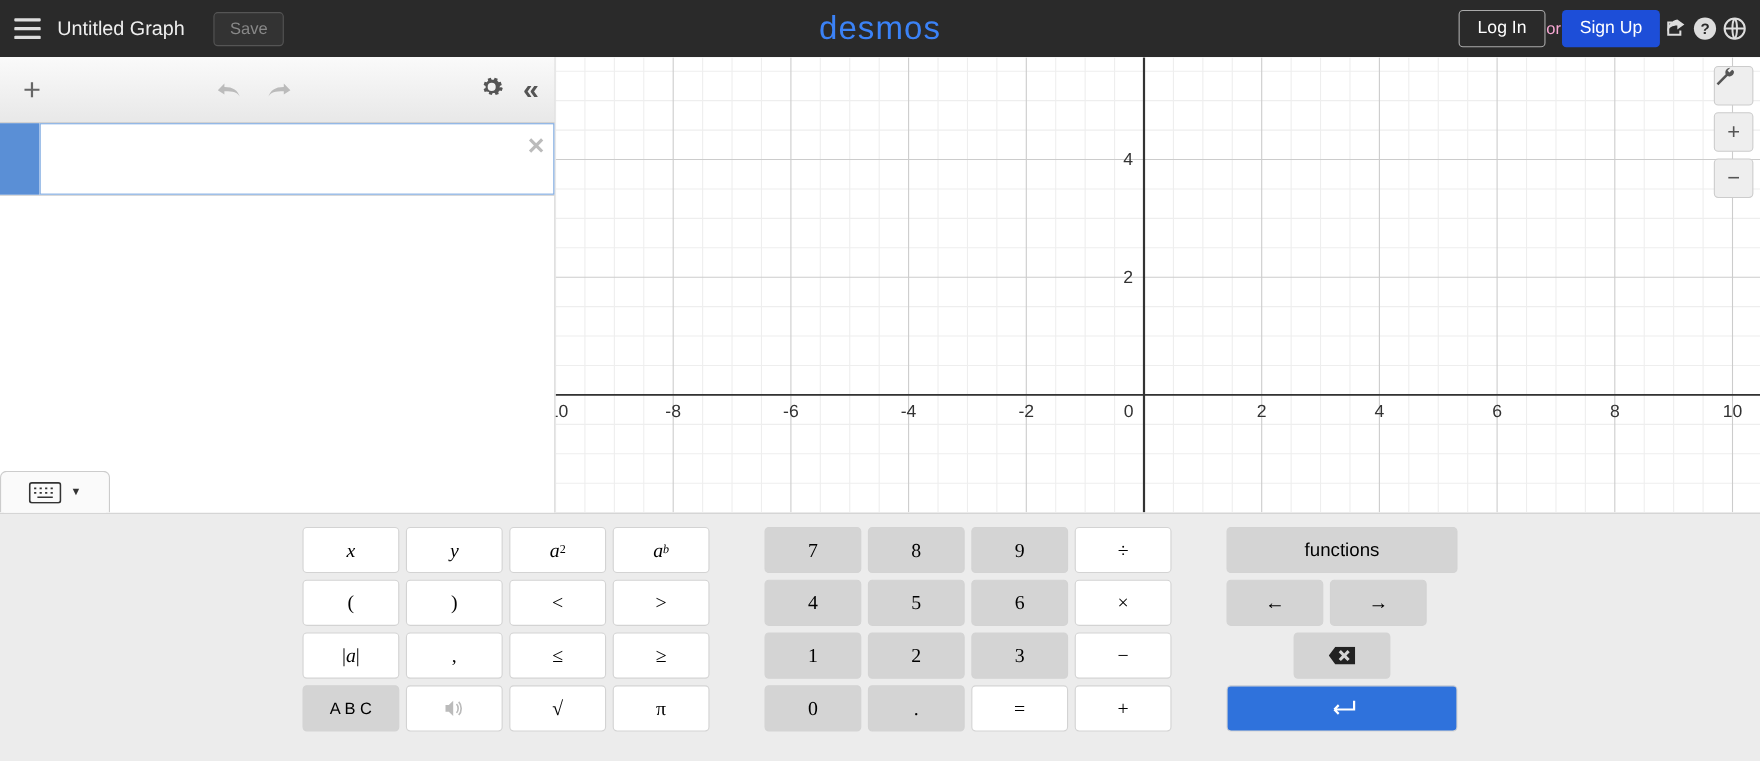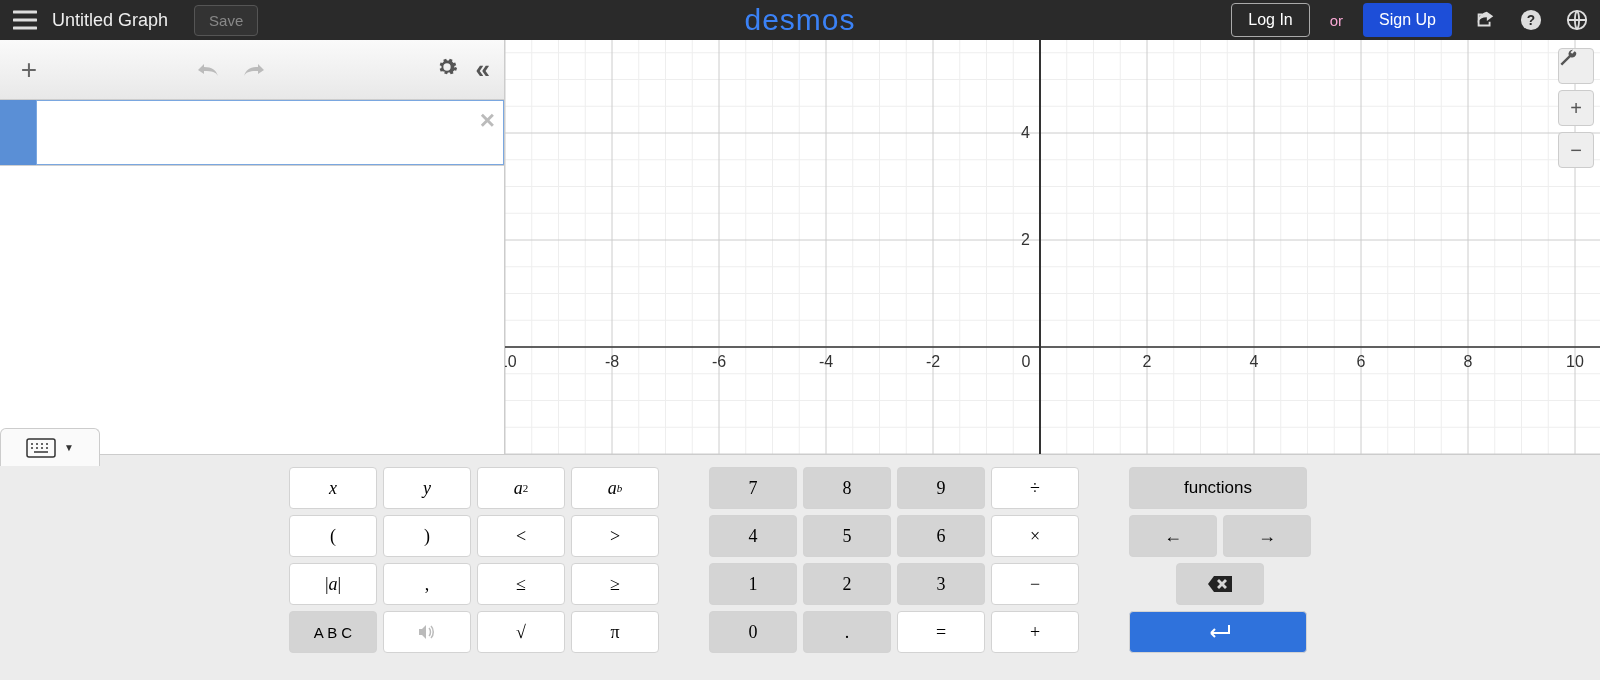--- a/index.html
+++ b/index.html
@@ -1,25 +1,25 @@
 <!DOCTYPE html>
 <html><head>
 <meta charset="utf-8">
 <style>
   * { box-sizing: border-box; margin: 0; padding: 0; }
   body { font-family: Arial, Helvetica, sans-serif; width: 1600px; height: 692px; overflow: hidden; background: #fff; }
 
   
-  .header { height: 40px; background: #2a2a2a; display: flex; align-items: center; color: #fff; padding: 0 10px; }
+  .header { height: 52px; background: #2a2a2a; display: flex; align-items: center; color: #fff; padding: 0 10px; }
   .hamburger { width: 30px; height: 30px; display:flex; align-items:center; justify-content:center; cursor:pointer; }
   .hamburger svg { stroke:#ddd; }
   .title { margin-left: 12px; font-size: 18px; color:#eee; }
   .save-btn { margin-left: 26px; border:1px solid #555; background:#333; color:#888; padding:6px 14px; border-radius:4px; font-size:15px; }
   .brand { position:absolute; left:50%; transform:translateX(-50%); font-size:30px; font-weight:500; letter-spacing:1px; font-family: 'Segoe UI', Arial, sans-serif; color:#3b82f6; }
-  .header-right { margin-left:auto; display:flex; align-items:center; gap:20px; }
+  .header-right { margin-left:auto; display:flex; align-items:center; gap:1px; }
   .login-btn { border:1px solid #aaa; background:transparent; color:#fff; padding:7px 16px; border-radius:4px; font-size:16px; cursor:pointer; }
   .or-txt { color:#f9a8d4; font-size:15px; }
   .signup-btn { background:#1d4ed8; color:#fff; border:none; padding:8px 16px; border-radius:4px; font-size:16px; cursor:pointer; }
   .icon-btn { width:26px; height:26px; display:flex; align-items:center; justify-content:center; cursor:pointer; color:#ddd; }
 
   
   .main { display:flex; height: 414px; position:relative; }
   .sidebar { width: 505px; background:#fff; border-right:1px solid #ccc; display:flex; flex-direction:column; }
   .sidebar-toolbar { height:60px; background:linear-gradient(#fafafa,#e8e8e8); border-bottom:1px solid #ccc; display:flex; align-items:center; padding:0 14px; }
   .add-btn { font-size:28px; color:#666; cursor:pointer; width:30px; text-align:center; }
@@ -43,21 +43,21 @@
   .kbd-tab { position:absolute; left:0; bottom:226px; width:100px; height:38px; background:#fafafa; border:1px solid #ccc; border-bottom:none; border-radius:6px 6px 0 0; display:flex; align-items:center; justify-content:center; gap:8px; cursor:pointer; }
   .kbd-tab .tri { font-size:10px; color:#333; }
 
   
   .keyboard { height:226px; background:#ececec; border-top:1px solid #ccc; display:flex; justify-content:center; padding-top:12px; gap:50px; }
   .kbd-group { display:flex; flex-direction:column; gap:6px; }
   .kbd-row { display:flex; gap:6px; }
   .key { width:88px; height:42px; border:1px solid #d3d3d3; background:#fff; border-radius:4px; display:flex; align-items:center; justify-content:center; font-size:18px; cursor:pointer; font-family: 'Times New Roman', serif; }
   .key.grey { background:#d4d4d4; }
   .key.mid { background:#d4d4d4; }
-  .key.wide { width:178px; }
+  .key.wide { width:210px; }
   .key.blue { background:#2f72dc; color:#fff; }
   .key.light { color:#bbb; }
   .key sup { font-size:11px; vertical-align:super; }
   .key .ital { font-style:italic; }
   .axis-label { font-family: Arial; font-size:16px; fill:#333; }
 </style>
 </head>
 <body>
 
 <div class="header">

